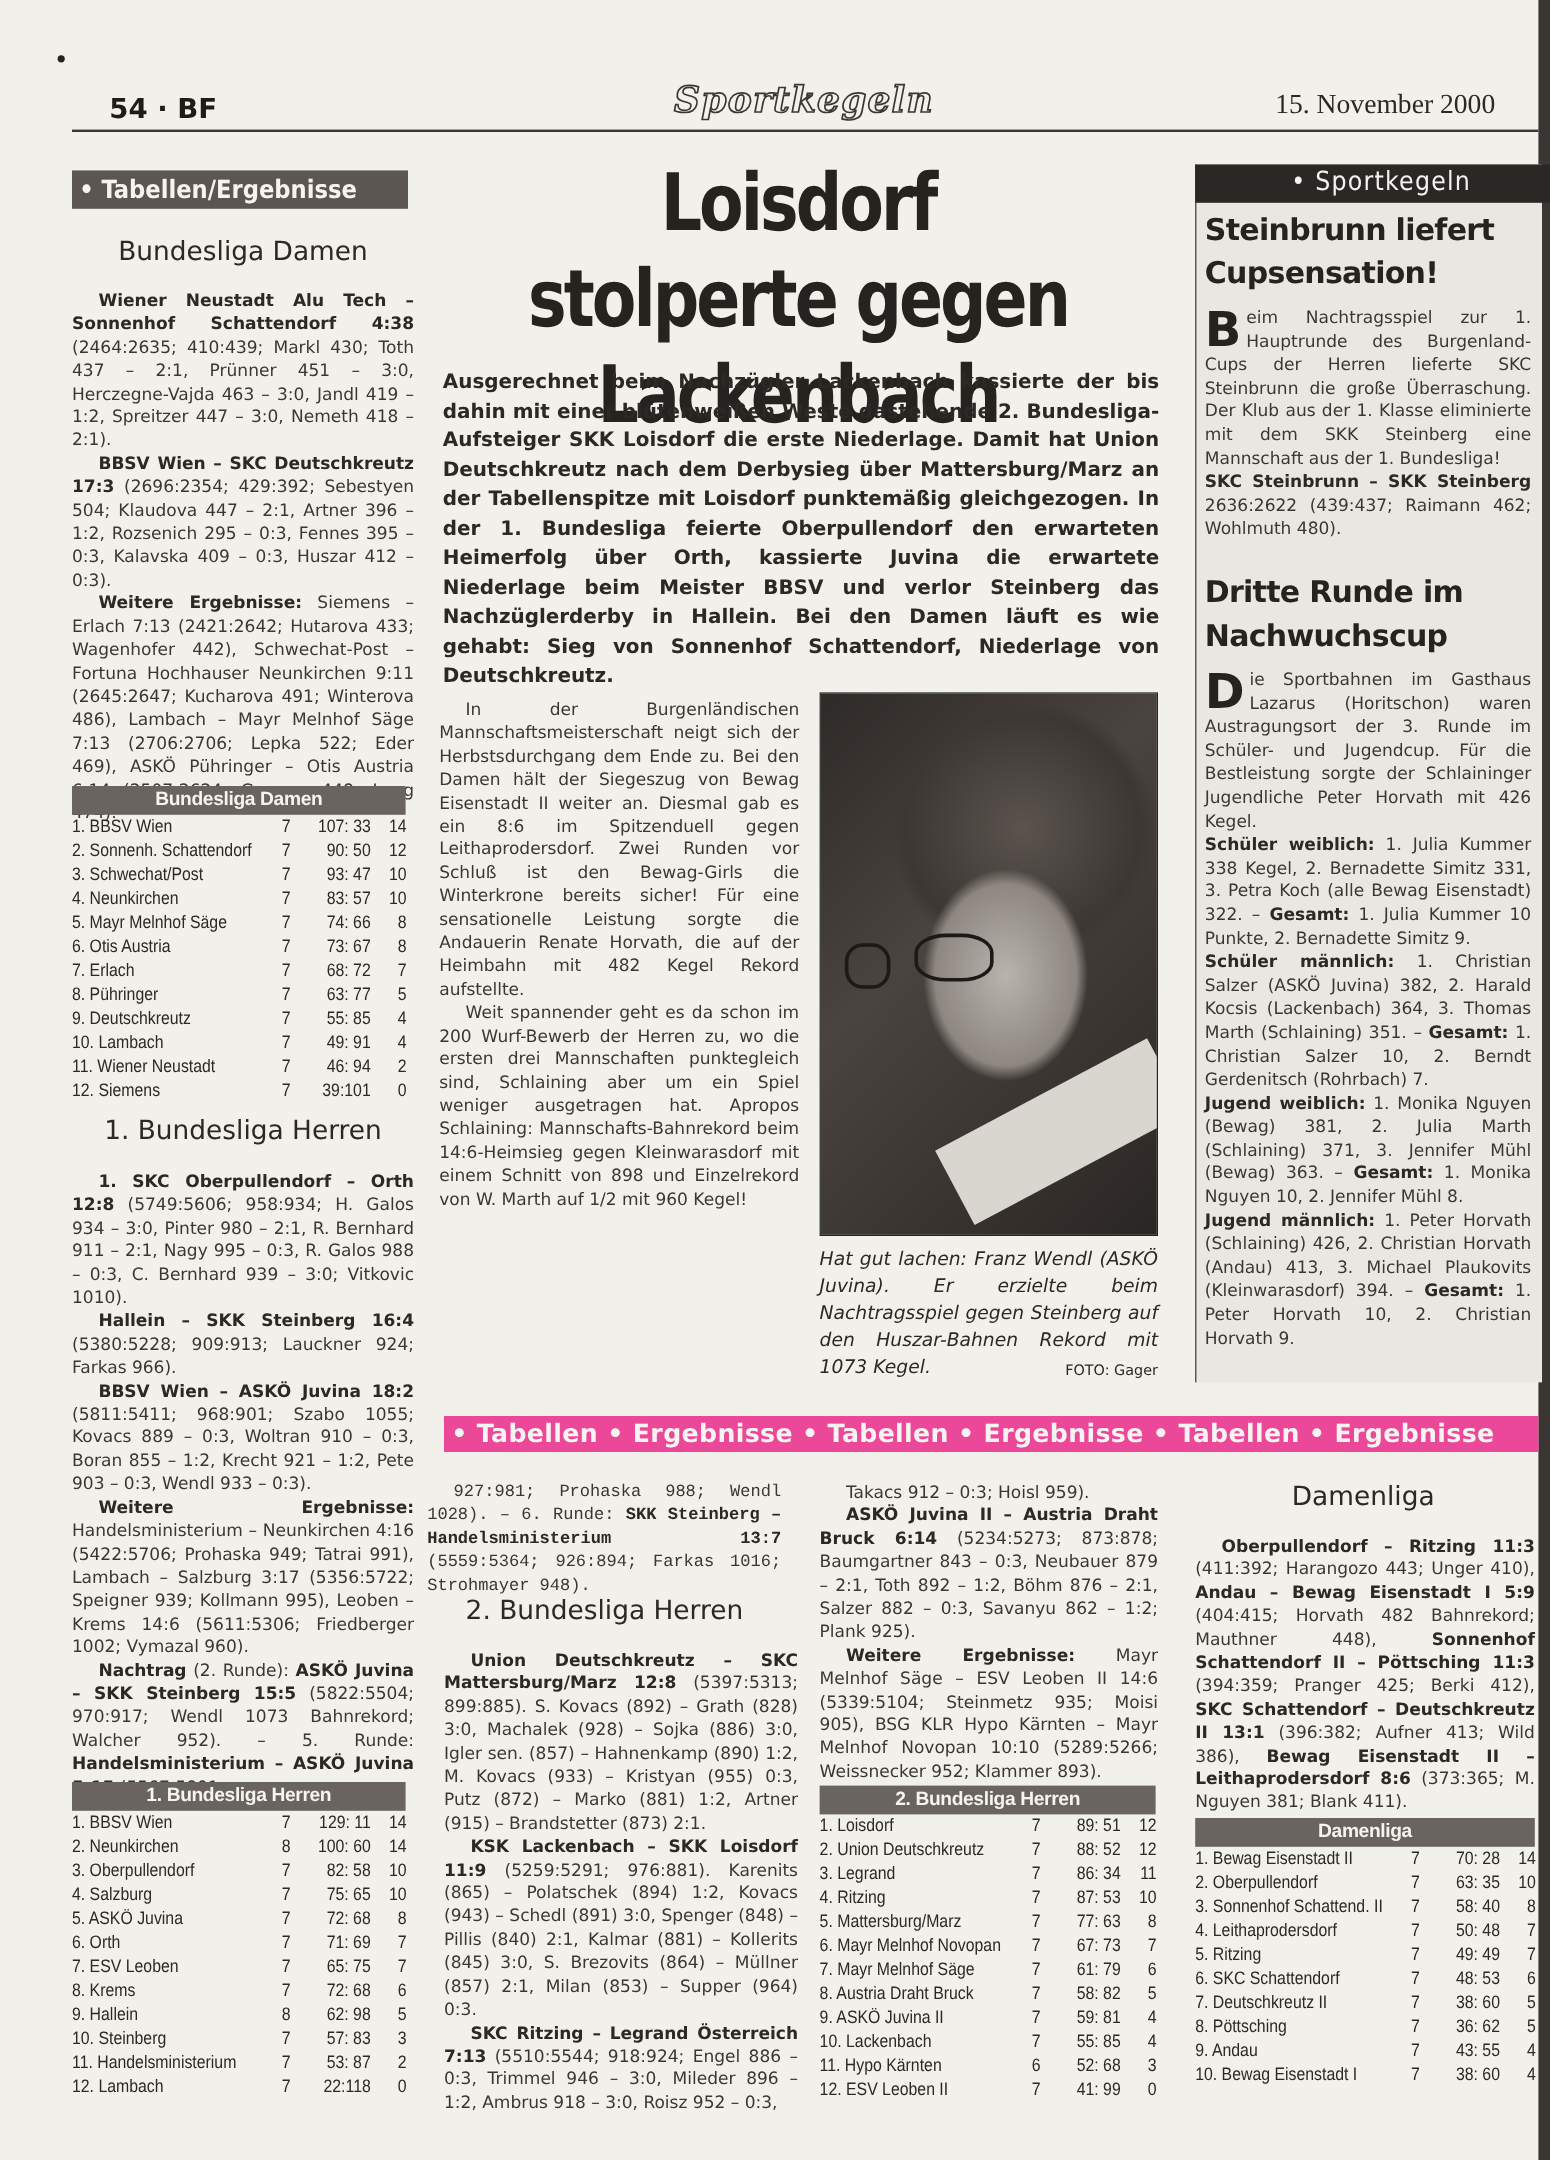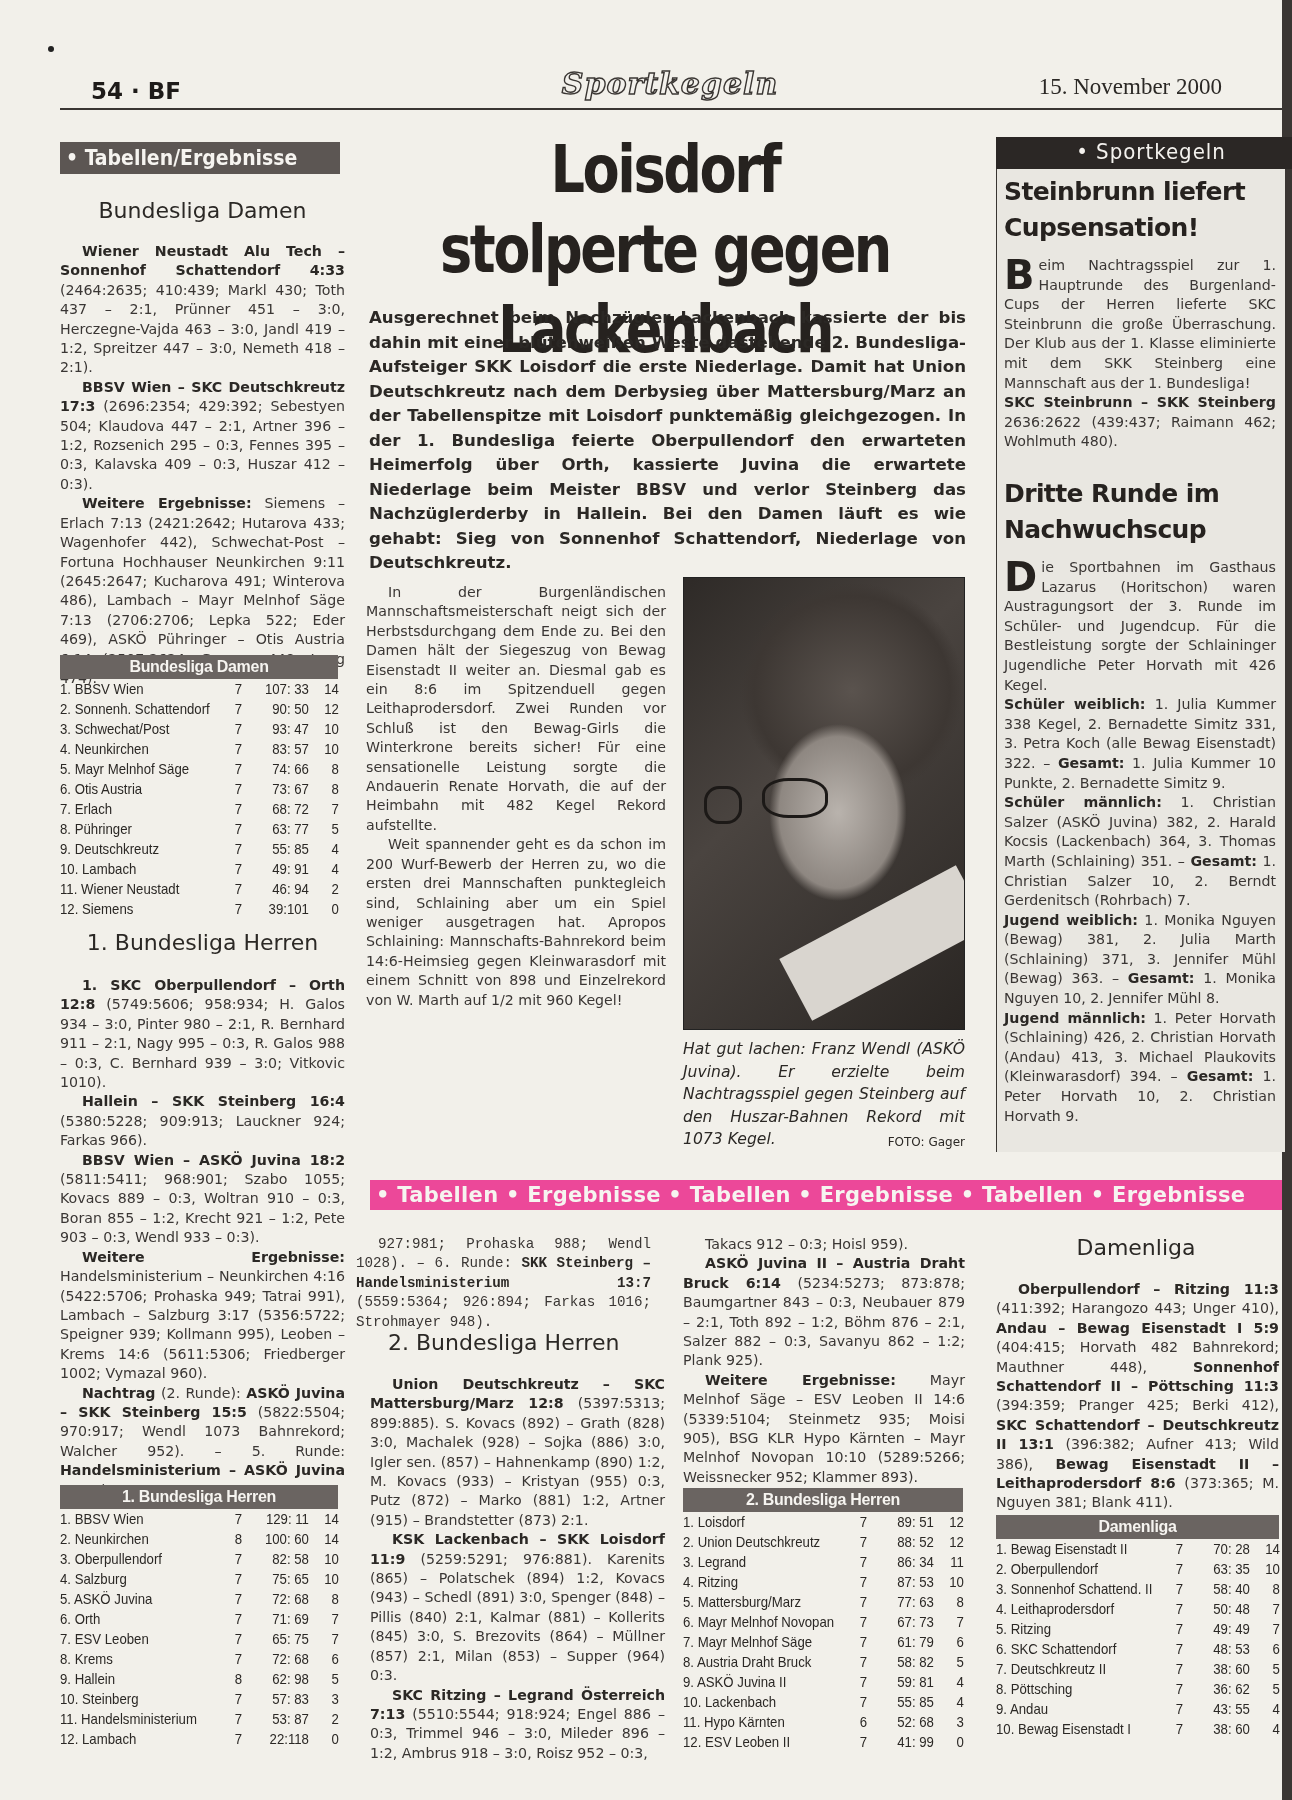--- a/index.html
+++ b/index.html
@@ -8,21 +8,21 @@
       background: #f2f0ea; color: #2b2825;
       font-family: "DejaVu Sans", sans-serif;
     }
     .abs { position: absolute; }
     .rightedge { position: absolute; left: 1282px; top: 0; width: 10px; height: 1800px; background: #3a3633; }
     .smudge { position:absolute; left:48px; top:46px; width:6px; height:6px; background:#222; border-radius:50%; }
 
     
     .hdr-left { left: 60px; top: 78px; font-family: "DejaVu Sans", sans-serif; font-weight: 900; font-size: 23px; letter-spacing: 0px; color:#1e1b19;margin-left:31px; }
     .hdr-center { left: 550px; top: 66px; width: 240px; text-align:center; font-family: "DejaVu Serif", serif; font-style: italic; font-weight: bold; font-size: 30px; color: #f3f1ec; -webkit-text-stroke: 1.4px #3a3633; letter-spacing: 1px; }
-    .hdr-right { left: 964px; top: 74px; width: 258px; text-align: right; font-family: "Liberation Serif", serif; font-size: 23px; color:#2b2825; }
+    .hdr-right { left: 988px; top: 74px; width: 258px; text-align: right; font-family: "Liberation Serif", serif; font-size: 23px; color:#2b2825; }
     .hdr-rule { left: 60px; top: 108px; width: 1222px; height: 2px; background: #3a3633; }
 
     
     .tag { background: #5c5653; color: #f6f4f0; font-family: "DejaVu Sans Condensed", "DejaVu Sans", sans-serif; font-weight: bold; }
     .tag-left { left: 60px; top: 142px; width: 280px; height: 32px; line-height: 32px; font-size: 21px; padding-left: 6px; box-sizing: border-box; }
 
     .sec-title { font-family: "DejaVu Sans", sans-serif; font-size: 22px; color:#2b2825; text-align:center; }
 
     .body-text { font-family: "DejaVu Sans", sans-serif; font-size: 14.2px; line-height: 19.4px; color: #3a3634; text-align: justify; hyphens: manual; }
     .body-text p { margin: 0; text-indent: 22px; }
@@ -71,21 +71,21 @@
 
 <div class="abs hdr-left">54 · BF</div>
 <div class="abs hdr-center">Sportkegeln</div>
 <div class="abs hdr-right">15. November 2000</div>
 <div class="abs hdr-rule"></div>
 
 <div class="abs tag tag-left">• Tabellen/Ergebnisse</div>
 
 <div class="abs sec-title" style="left:60px; top:198px; width:285px;">Bundesliga Damen</div>
 <div class="abs body-text" style="left:60px; top:242px; width:285px;">
-    <p><b>Wiener Neustadt Alu Tech – Sonnenhof Schattendorf 4:33</b> (2464:2635; 410:439; Markl 430; Toth 437 – 2:1, Prünner 451 – 3:0, Herczegne-Vajda 463 – 3:0, Jandl 419 – 1:2, Spreitzer 447 – 3:0, Nemeth 418 – 2:1).</p>
+    <p><b>Wiener Neustadt Alu Tech – Sonnenhof Schattendorf 4:38</b> (2464:2635; 410:439; Markl 430; Toth 437 – 2:1, Prünner 451 – 3:0, Herczegne-Vajda 463 – 3:0, Jandl 419 – 1:2, Spreitzer 447 – 3:0, Nemeth 418 – 2:1).</p>
     <p><b>BBSV Wien – SKC Deutschkreutz 17:3</b> (2696:2354; 429:392; Sebestyen 504; Klaudova 447 – 2:1, Artner 396 – 1:2, Rozsenich 295 – 0:3, Fennes 395 – 0:3, Kalavska 409 – 0:3, Huszar 412 – 0:3).</p>
     <p><b>Weitere Ergebnisse:</b> Siemens – Erlach 7:13 (2421:2642; Hutarova 433; Wagenhofer 442), Schwechat-Post – Fortuna Hochhauser Neunkirchen 9:11 (2645:2647; Kucharova 491; Winterova 486), Lambach – Mayr Melnhof Säge 7:13 (2706:2706; Lepka 522; Eder 469), ASKÖ Pühringer – Otis Austria 6:14 (2507:2624; Gameyr 448; Lang 474).</p>
   </div>
 
 <div class="abs tbl" style="left:60px; top:655px; width:278px;">
     <div class="tbl-head">Bundesliga Damen</div>
     <div class="tbl-row">
       <span class="c-name">1. BBSV Wien</span>
       <span class="c-g">7</span>
       <span class="c-s">107: 33</span>

